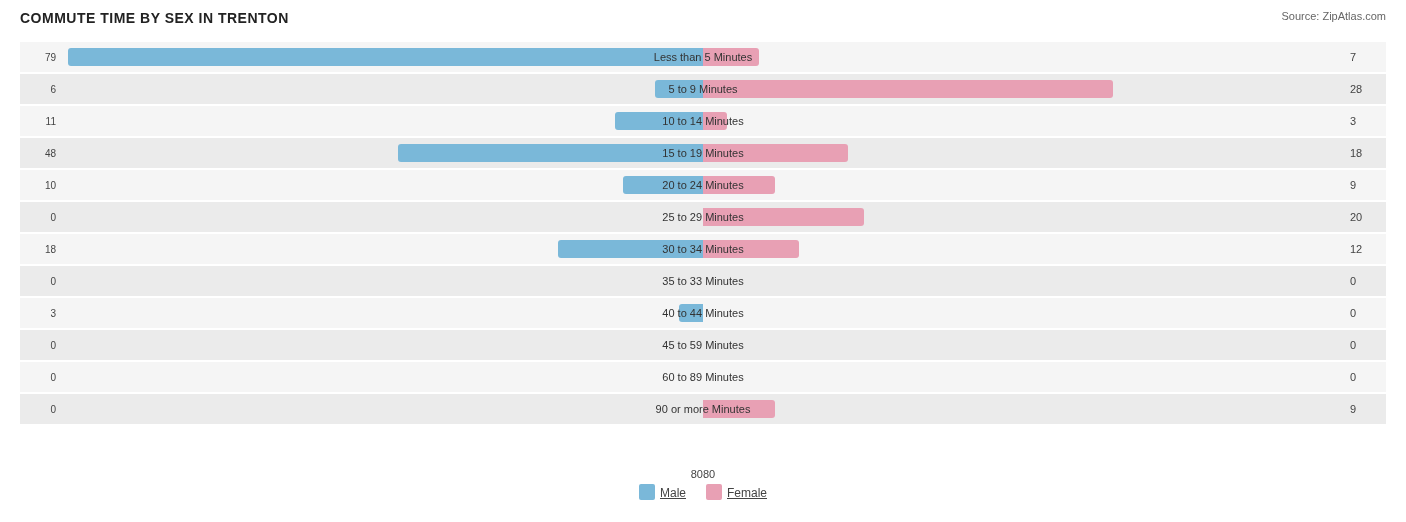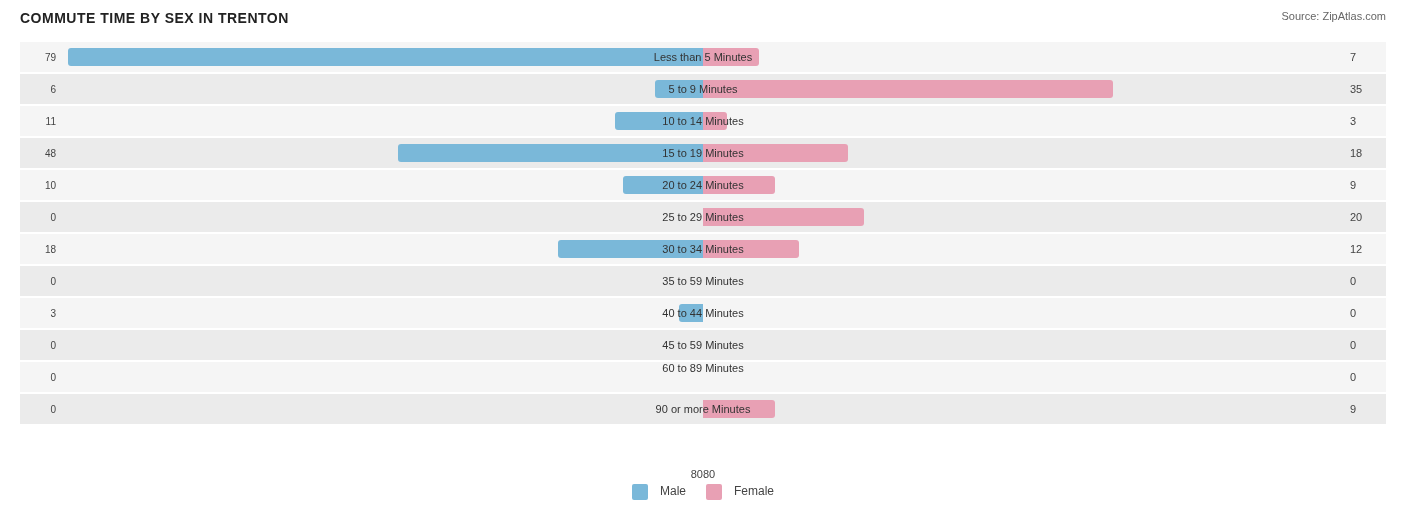--- a/index.html
+++ b/index.html
@@ -117,22 +117,23 @@
       display: flex;
       justify-content: center;
       align-items: center;
       gap: 20px;
       margin-top: 4px;
       font-size: 12px;
       color: #444;
     }
     .legend-item {
       display: flex;
-      align-items: flex-start;
-      gap: 12px;
+      align-items: flex-end;
+      gap: 5px;
+      text-decoration: underline;
     }
     .legend-swatch {
       width: 16px;
       height: 16px;
       border-radius: 2px;
     }
     .legend-swatch-male { background: #7ab8d9; }
     .legend-swatch-female { background: #e8a0b4; }
   </style>
 </head>
@@ -166,21 +167,21 @@
           <div class="left-half">
             <div class="bar-male" style="width: 7.5%;"></div>
           </div>
           <div style="position: absolute; left: 50%; transform: translateX(-50%); z-index: 3; pointer-events: none; display: flex; align-items: center; justify-content: center; height: 100%;">
             <span class="center-label">5 to 9 Minutes</span>
           </div>
           <div class="right-half">
             <div class="bar-female" style="width: 63.75%;"></div>
           </div>
         </div>
-        <div class="right-value">35</div>
+        <div class="right-value">28</div>
       </div>
       <div class="row">
         <div class="left-value">11</div>
         <div class="bar-container">
           <div class="left-half">
             <div class="bar-male" style="width: 13.75%;"></div>
           </div>
           <div style="position: absolute; left: 50%; transform: translateX(-50%); z-index: 3; pointer-events: none; display: flex; align-items: center; justify-content: center; height: 100%;">
             <span class="center-label">10 to 14 Minutes</span>
           </div>
@@ -250,21 +251,21 @@
         </div>
         <div class="right-value">12</div>
       </div>
       <div class="row">
         <div class="left-value">0</div>
         <div class="bar-container">
           <div class="left-half">
             <div class="bar-male" style="width: 0%;"></div>
           </div>
           <div style="position: absolute; left: 50%; transform: translateX(-50%); z-index: 3; pointer-events: none; display: flex; align-items: center; justify-content: center; height: 100%;">
-            <span class="center-label">35 to 59 Minutes</span>
+            <span class="center-label">35 to 33 Minutes</span>
           </div>
           <div class="right-half">
             <div class="bar-female" style="width: 0%;"></div>
           </div>
         </div>
         <div class="right-value">0</div>
       </div>
       <div class="row">
         <div class="left-value">3</div>
         <div class="bar-container">
@@ -294,21 +295,21 @@
           </div>
         </div>
         <div class="right-value">0</div>
       </div>
       <div class="row">
         <div class="left-value">0</div>
         <div class="bar-container">
           <div class="left-half">
             <div class="bar-male" style="width: 0%;"></div>
           </div>
-          <div style="position: absolute; left: 50%; transform: translateX(-50%); z-index: 3; pointer-events: none; display: flex; justify-content: center; height: 100%;">
+          <div style="position: absolute; left: 50%; transform: translateX(-50%); z-index: 3; pointer-events: none; display: flex; align-items: center; justify-content: center; height: 100%;">
             <span class="center-label">60 to 89 Minutes</span>
           </div>
           <div class="right-half">
             <div class="bar-female" style="width: 0%;"></div>
           </div>
         </div>
         <div class="right-value">0</div>
       </div>
       <div class="row">
         <div class="left-value">0</div>

